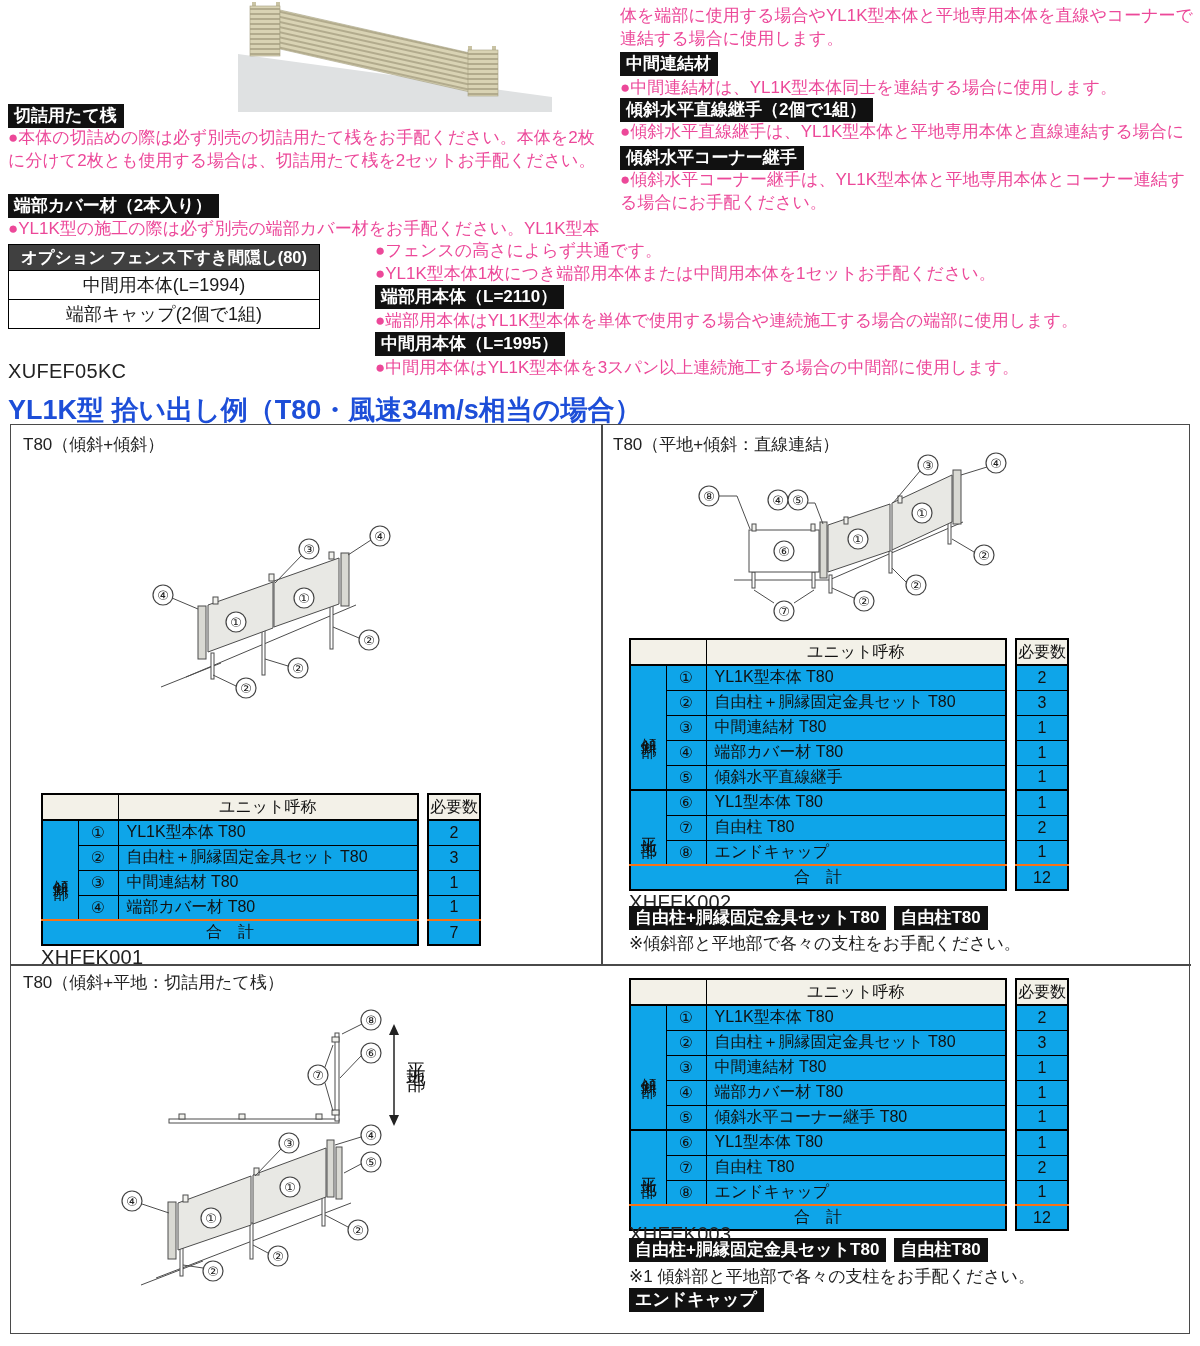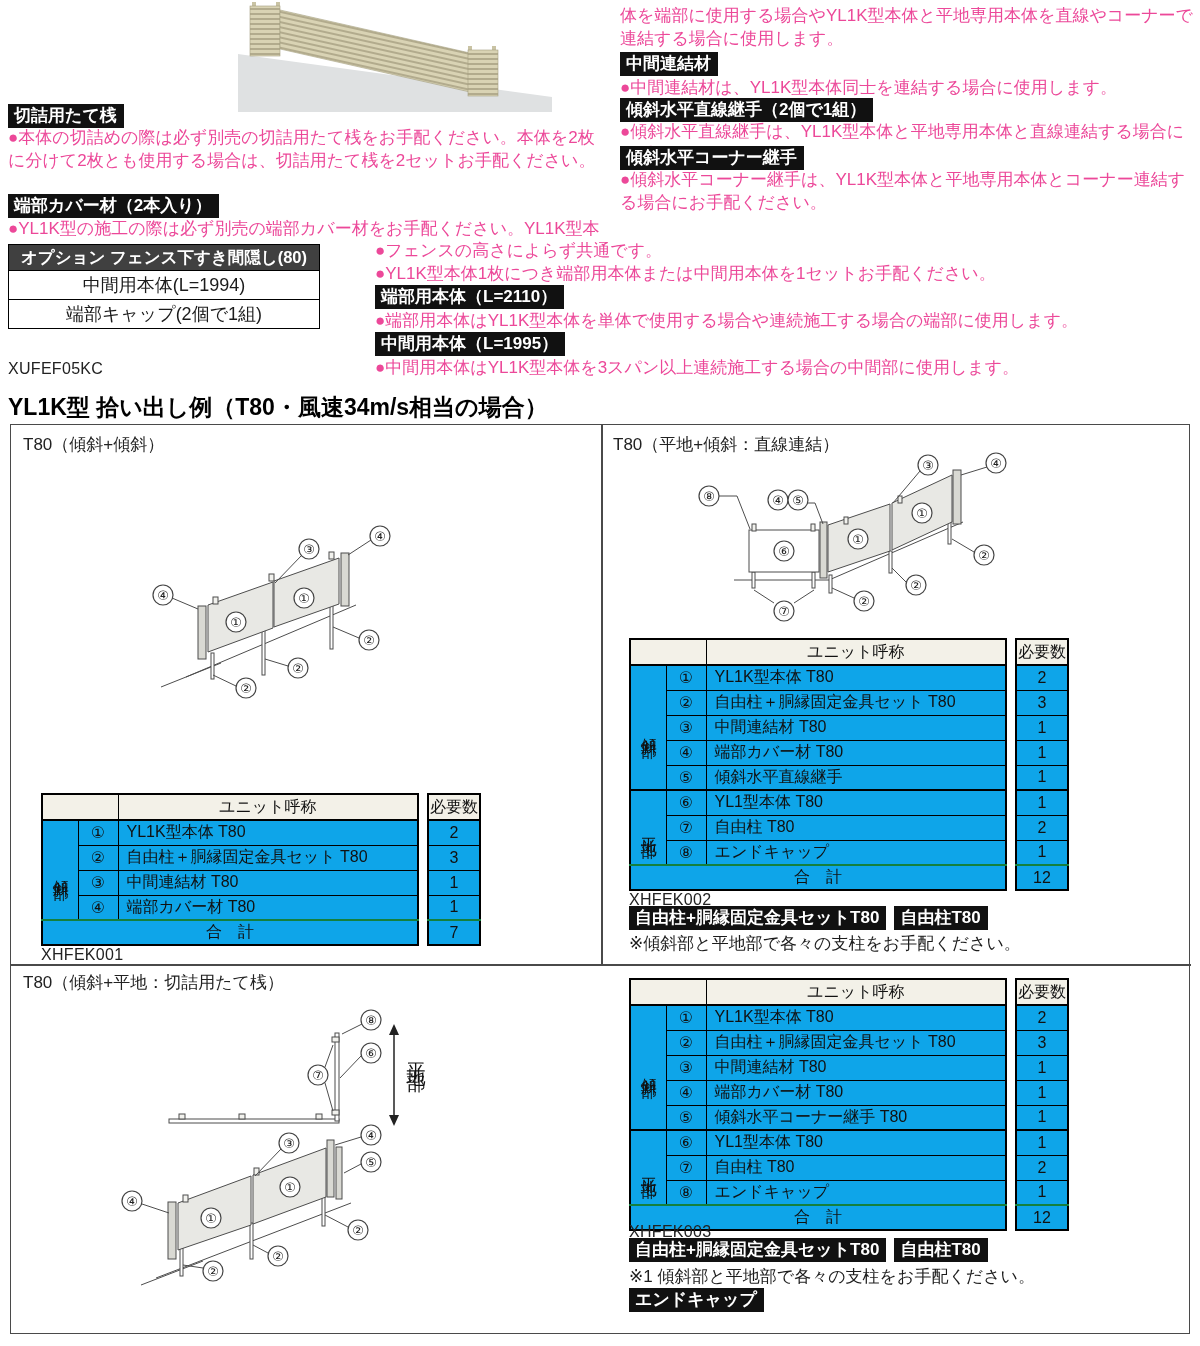--- a/index.html
+++ b/index.html
@@ -2,40 +2,40 @@
 <html><head>
 <meta charset="utf-8">
 <style>
   html,body{margin:0;padding:0;background:#fff;}
   .page{position:relative;width:1200px;height:1346px;background:#ffffff;overflow:hidden;
         font-family:"Liberation Sans","DejaVu Sans",sans-serif;color:#1b1b1b;}
   .abs{position:absolute;}
   .btag{display:inline-block;background:#111;color:#fff;font-weight:bold;
         font-size:17px;line-height:21px;padding:1px 7px 2px 6px;white-space:nowrap;}
   .para{font-size:17px;line-height:23px;color:#ec4899;}
-  .code{font-size:16px;color:#222;letter-spacing:.3px;}
-  .sect-title{font-size:23px;font-weight:bold;color:#000000;}
+  .code{font-size:20px;color:#222;letter-spacing:.3px;}
+  .sect-title{font-size:27px;font-weight:bold;color:#1d4ed8;}
   .panel-title{font-size:17px;color:#222;}
   
   .opt-table{border-collapse:collapse;width:312px;table-layout:fixed;}
   .opt-table td{border:1.5px solid #000;text-align:center;box-sizing:border-box;}
   .opt-title td{background:#404040;color:#fff;font-weight:bold;font-size:16.5px;height:26px;}
   .opt-row td{font-size:18px;height:29px;background:#fff;}
   
   .ut{display:flex;gap:8px;align-items:flex-start;}
   .ut table{border-collapse:collapse;table-layout:fixed;background:#0ea5e9;border:2px solid #000;}
   .ut td{border:1px solid #000;font-size:16px;color:#111;height:25px;box-sizing:border-box;padding:0;}
   .ut .c-g{width:36px;} .ut .c-n{width:40px;} .ut .c-name{width:300px;} .ut .c-q{width:52px;}
   .ut-hdr td{background:#f3f1e8;border-bottom:2px solid #000;text-align:center;height:26px !important;font-size:16px;}
   .ut-grp{writing-mode:vertical-rl;text-orientation:upright;text-align:center;letter-spacing:2px;font-size:16px;}
   .ut-num{text-align:center;font-size:15px;}
   .ut-name{padding-left:8px !important;text-align:left;}
   .ut-qty-cell{text-align:center;}
   .ut-gs td{border-top:2px solid #000;}
-  .ut-total td{border-top:2px solid #15803d;text-align:center;}
+  .ut-total td{border-top:2px solid #f97316;text-align:center;}
   
   .dsvg{position:absolute;left:0;top:0;}
   .dsvg line, .dsvg polyline, .dsvg path{stroke:#4d4d4d;stroke-width:1;fill:none;}
   .dsvg .pnl{fill:#e8e8e4;stroke:#4d4d4d;}
   .dsvg .cap{fill:#d9d9d3;stroke:#4d4d4d;}
   .dsvg .post{fill:#ffffff;stroke:#4d4d4d;}
   .dsvg .tab{fill:#f2f2ee;stroke:#4d4d4d;}
   .dsvg .co-c{fill:#fff;stroke:#444;stroke-width:1.2;}
   .dsvg text{font-family:"DejaVu Sans",sans-serif;font-size:13px;fill:#222;text-anchor:middle;}
   .flat-label{writing-mode:vertical-rl;text-orientation:upright;font-size:19px;letter-spacing:5px;color:#111;}

